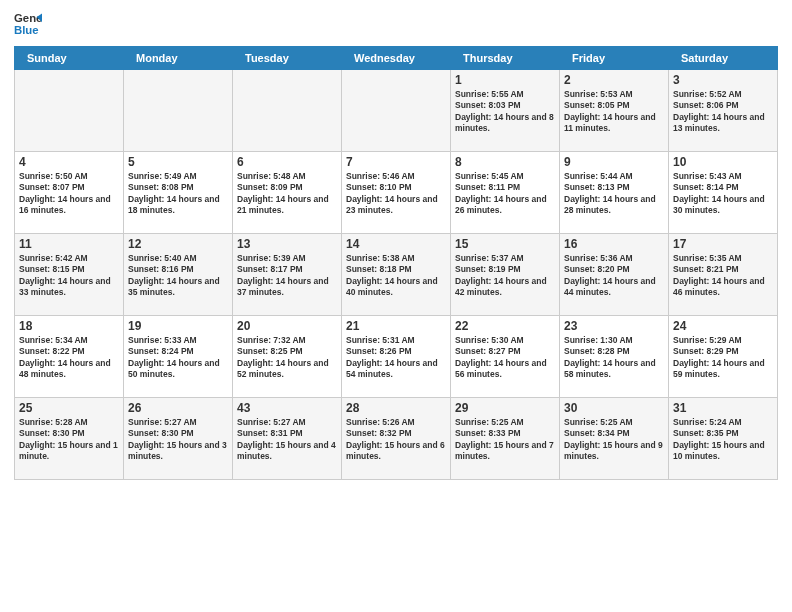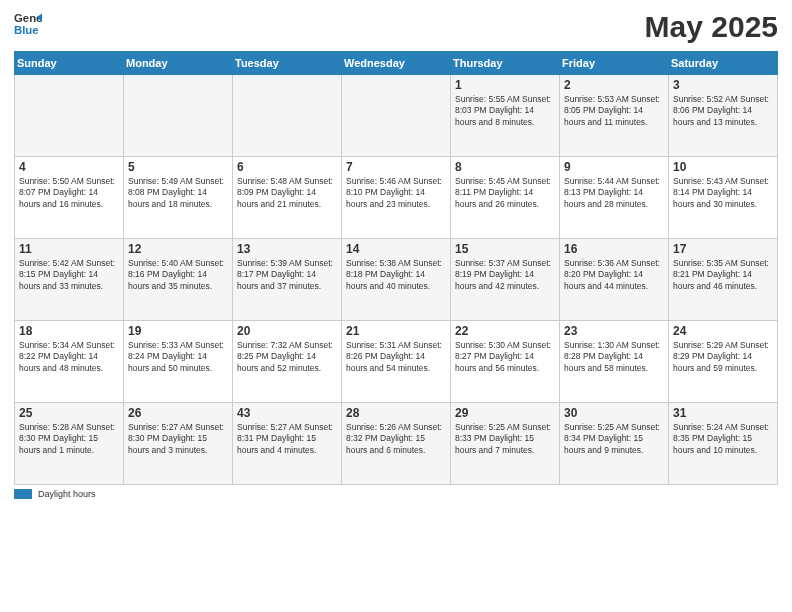--- a/index.html
+++ b/index.html
@@ -47,21 +47,21 @@
     table {
       width: 100%;
       border-collapse: collapse;
       table-layout: fixed;
     }
     thead tr th {
       background-color: #2980b9;
       color: #fff;
       font-size: 11px;
       font-weight: bold;
-      padding: 5px 2px;
+      padding: 5px 12px;
       text-align: left;
       border: 1px solid #2980b9;
     }
     tbody tr td {
       border: 1px solid #ccc;
       vertical-align: top;
       padding: 3px 4px;
       font-size: 9px;
       color: #333;
       height: 82px;
@@ -76,20 +76,21 @@
       font-size: 12px;
       font-weight: bold;
       color: #333;
       display: block;
       margin-bottom: 2px;
     }
     .day-info {
       font-size: 8.5px;
       color: #333;
       line-height: 1.35;
+      font-weight: bold;
     }
     .empty-cell {
       background-color: inherit;
     }
     .footer-note {
       margin-top: 4px;
       font-size: 9px;
       color: #333;
       display: flex;
       align-items: center;
@@ -108,21 +109,20 @@
 <div class="page">
   <div class="header">
     <div class="logo">
       <svg class="logo-icon" viewBox="0 0 32 32" xmlns="http://www.w3.org/2000/svg">
         <text x="0" y="14" font-size="13" font-weight="bold" fill="#333" font-family="Arial">General</text>
         <text x="0" y="27" font-size="13" font-weight="bold" fill="#1a7abf" font-family="Arial">Blue</text>
         <polygon points="26,8 32,4 32,14" fill="#1a7abf"></polygon>
       </svg>
     </div>
     <div class="title-block">
-      <div class="month-title">May 2025</div>
     </div>
   </div>
 
   <table>
     <thead>
       <tr>
         <th>Sunday</th>
         <th>Monday</th>
         <th>Tuesday</th>
         <th>Wednesday</th>
@@ -359,17 +359,13 @@
             <span class="day-number">31</span>
             <div class="day-info">Sunrise: 5:24 AM
 Sunset: 8:35 PM
 Daylight: 15 hours
 and 10 minutes.</div>
           </td>
         </tr>
       </tbody>
   </table>
 
-  <div class="footer-note">
-    <span class="daylight-bar"></span>
-    <span>Daylight hours</span>
-  </div>
 </div>
 
 </body></html>

